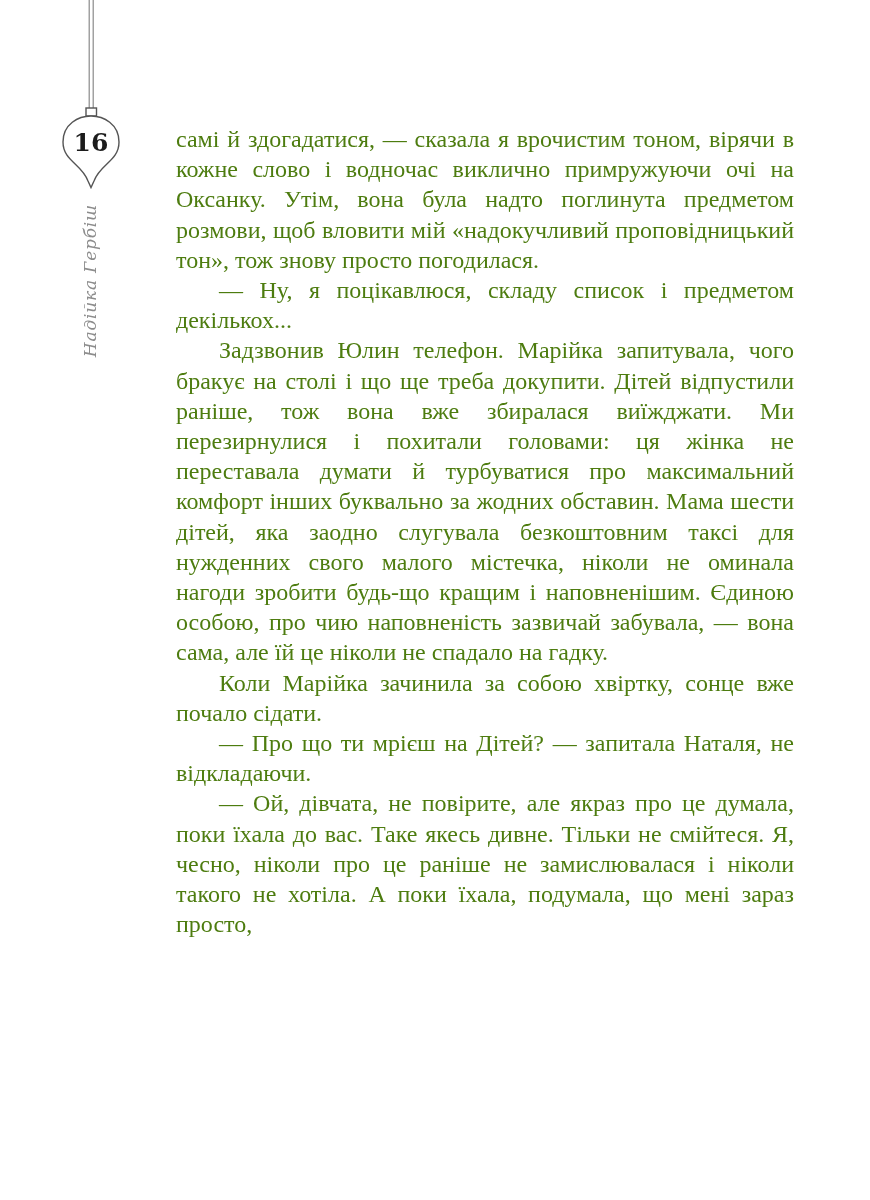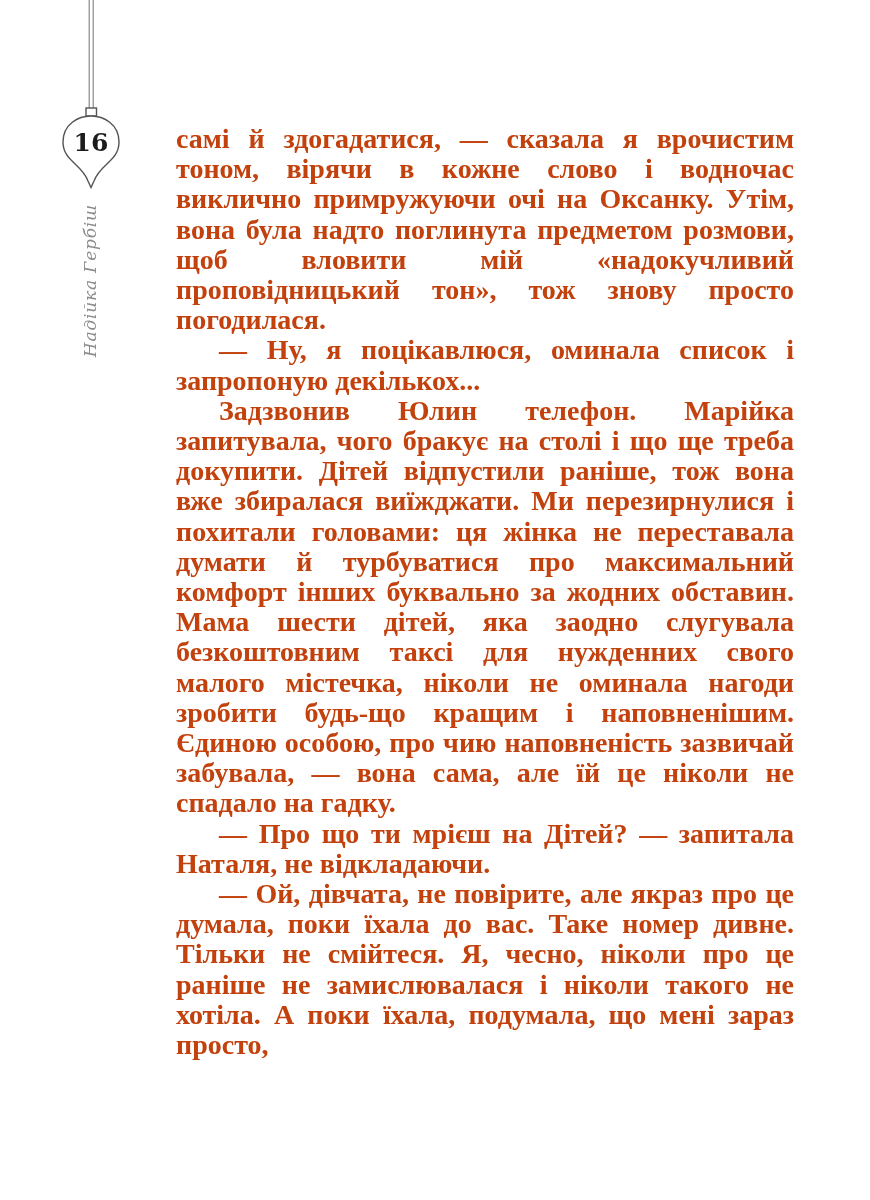--- a/index.html
+++ b/index.html
@@ -54,26 +54,25 @@
     letter-spacing: 0.8px;
     color: #8c8c8c;
   }
 
   
   .text-column {
     position: absolute;
     left: 176px;
     top: 124px;
     width: 618px;
-    font-size: 28px;
+    font-size: 24px;
     line-height: 30.2px;
-    color: #c2410c;
+    color: #4d7c0f;
     text-align: justify;
     text-justify: inter-word;
-    font-weight: bold;
   }
   .text-column p {
     margin: 0;
     padding: 0;
   }
   .text-column p.indent {
     text-indent: 43px;
   }
 </style>
 </head>
@@ -95,19 +94,20 @@
   </svg>
 
   <div class="page-number">16</div>
 
   <div class="author-vertical">
     <span>Надійка Гербіш</span>
   </div>
 
   <div class="text-column">
     <p class="no-indent">самі й здогадатися, — сказала я врочистим тоном, вірячи в кожне слово і водночас виклично примружуючи очі на Оксанку. Утім, вона була надто поглинута предметом розмови, щоб вловити мій «надокучливий проповідницький тон», тож знову просто погодилася.</p>
-    <p class="indent">— Ну, я поцікавлюся, оминала список і запропоную декількох...</p>
+    <p class="indent">— Ну, я поцікавлюся, складу список і предметом декількох...</p>
     <p class="indent">Задзвонив Юлин телефон. Марійка запитувала, чого бракує на столі і що ще треба докупити. Дітей відпустили раніше, тож вона вже збиралася виїжджати. Ми перезирнулися і похитали головами: ця жінка не переставала думати й турбуватися про максимальний комфорт інших буквально за жодних обставин. Мама шести дітей, яка заодно слугувала безкоштовним таксі для нужденних свого малого містечка, ніколи не оминала нагоди зробити будь-що кращим і наповненішим. Єдиною особою, про чию наповненість зазвичай забувала, — вона сама, але їй це ніколи не спадало на гадку.</p>
+    <p class="indent">Коли Марійка зачинила за собою хвіртку, сонце вже почало сідати.</p>
     <p class="indent">— Про що ти мрієш на Дітей? — запитала Наталя, не відкладаючи.</p>
-    <p class="indent">— Ой, дівчата, не повірите, але якраз про це думала, поки їхала до вас. Таке номер дивне. Тільки не смійтеся. Я, чесно, ніколи про це раніше не замислювалася і ніколи такого не хотіла. А поки їхала, подумала, що мені зараз просто,</p>
+    <p class="indent">— Ой, дівчата, не повірите, але якраз про це думала, поки їхала до вас. Таке якесь дивне. Тільки не смійтеся. Я, чесно, ніколи про це раніше не замислювалася і ніколи такого не хотіла. А поки їхала, подумала, що мені зараз просто,</p>
   </div>
 
 </div>
 
 </body></html>

